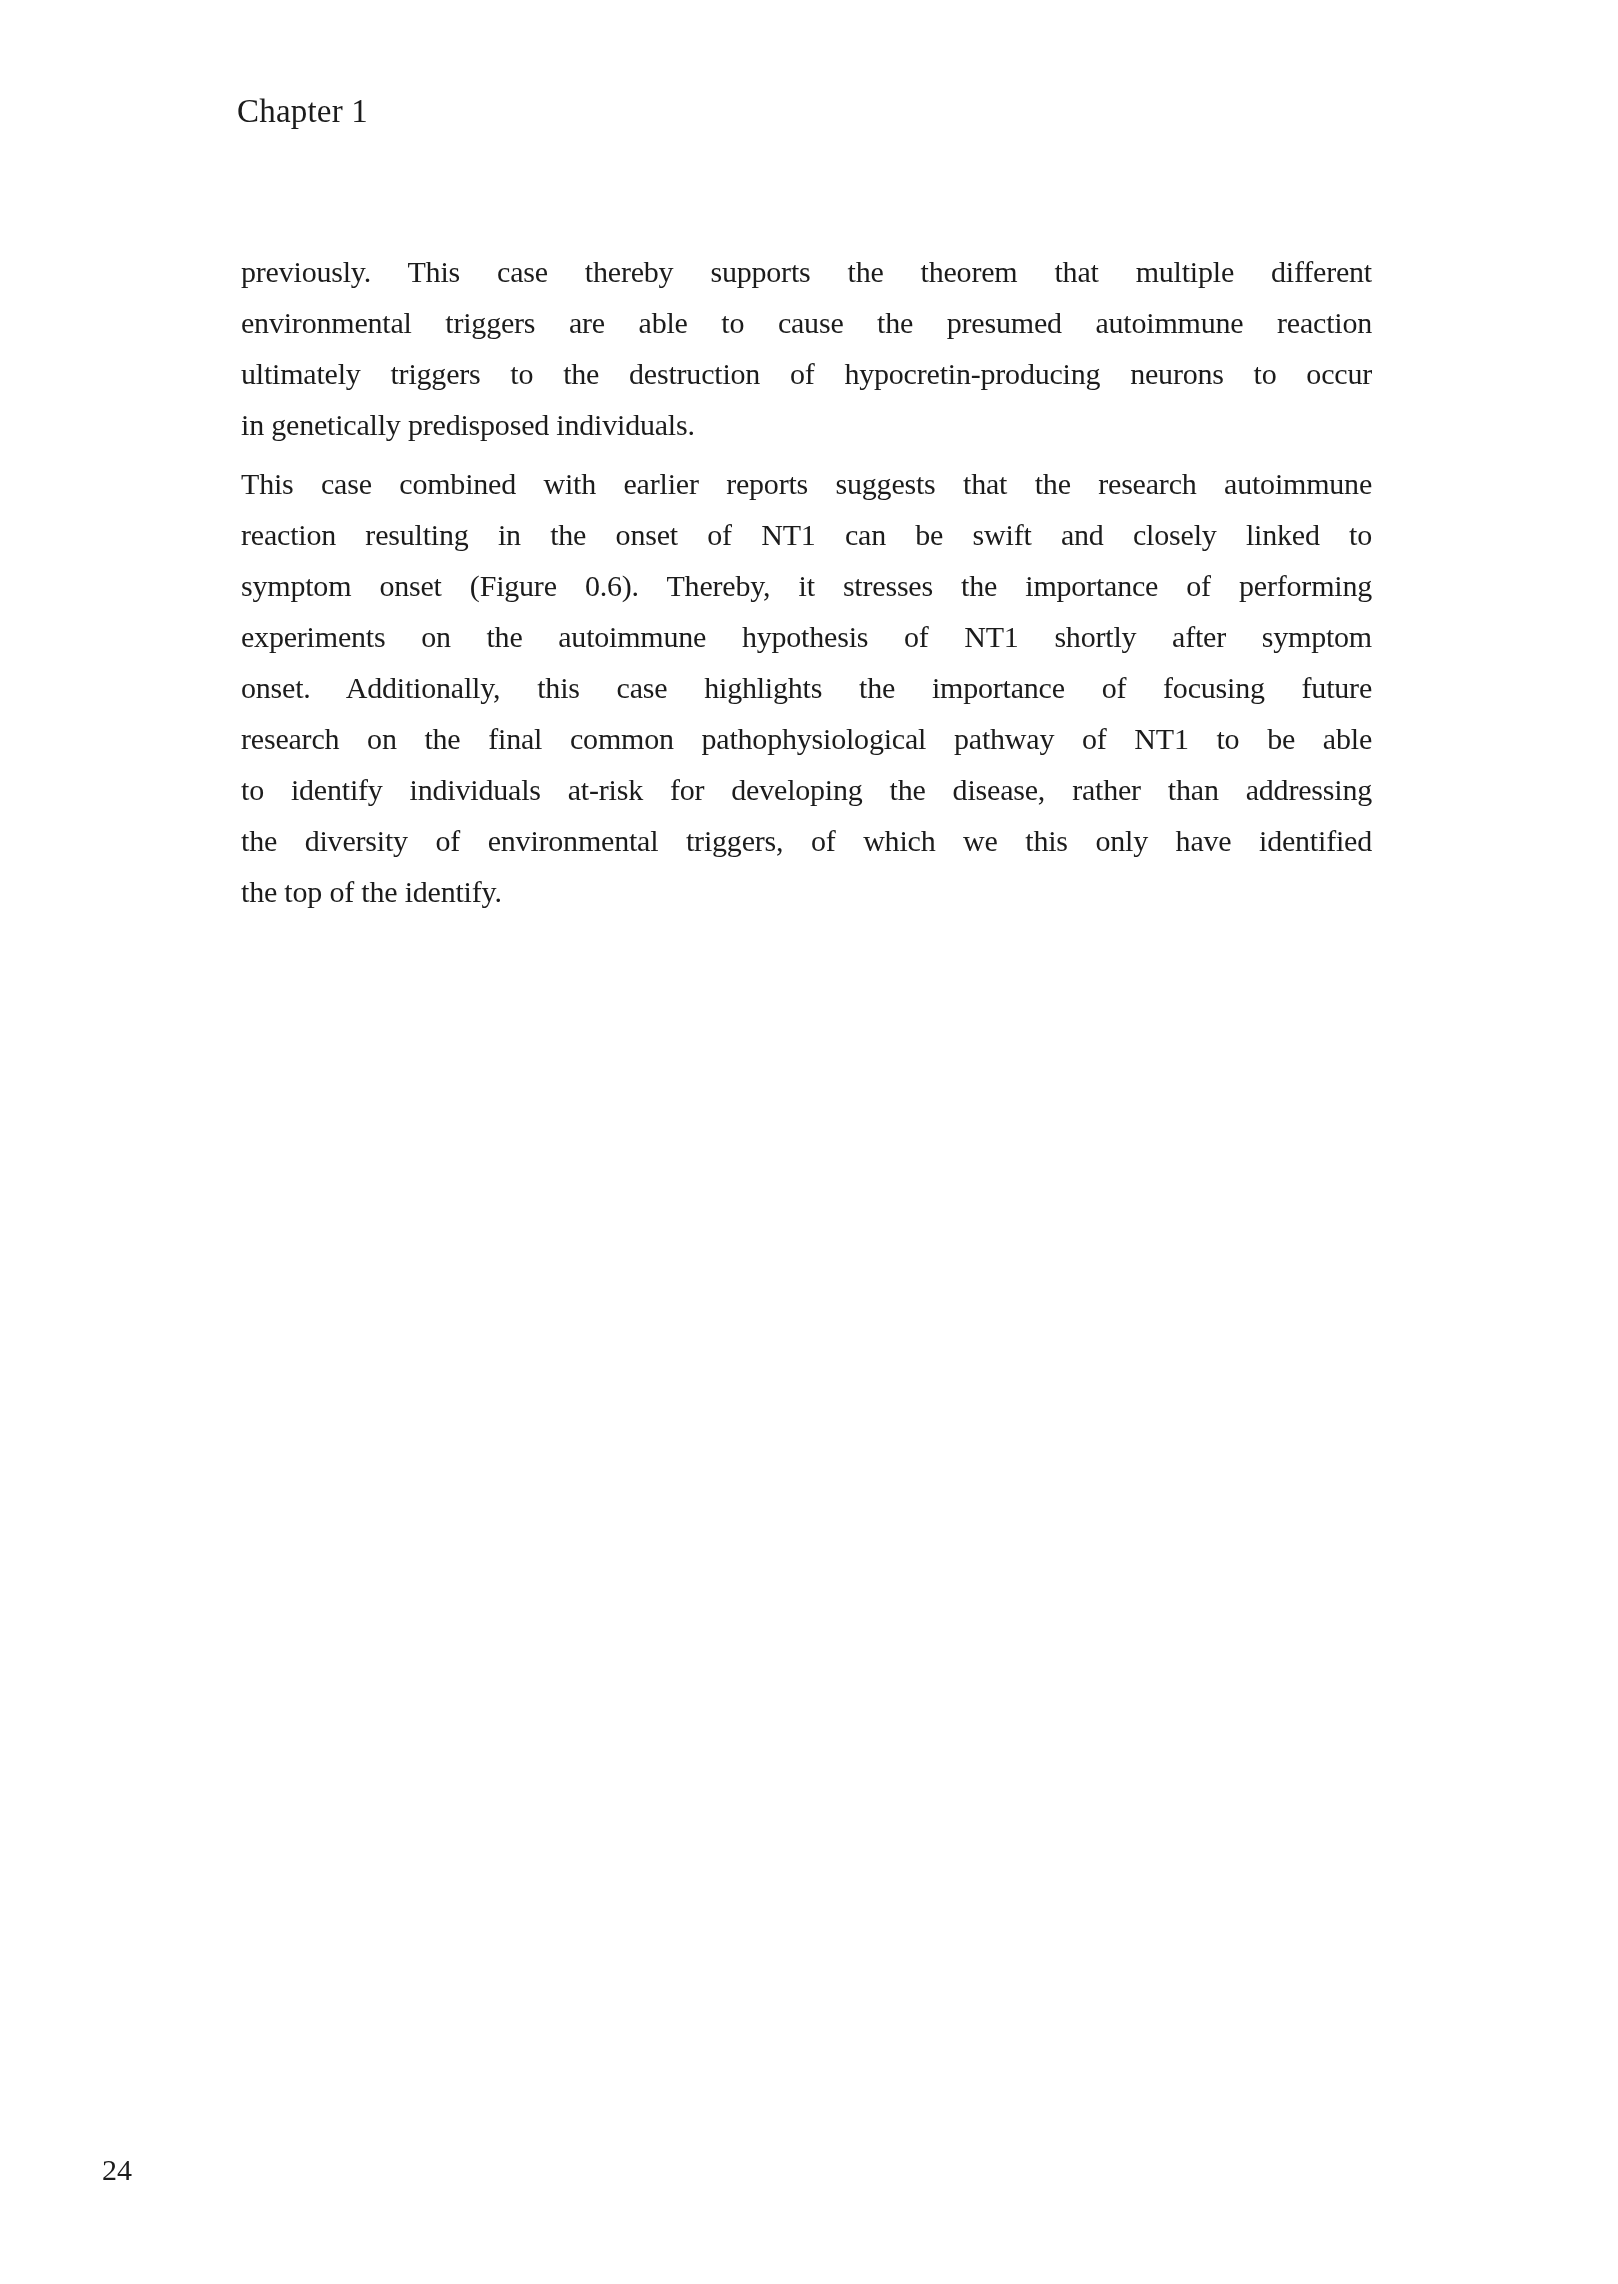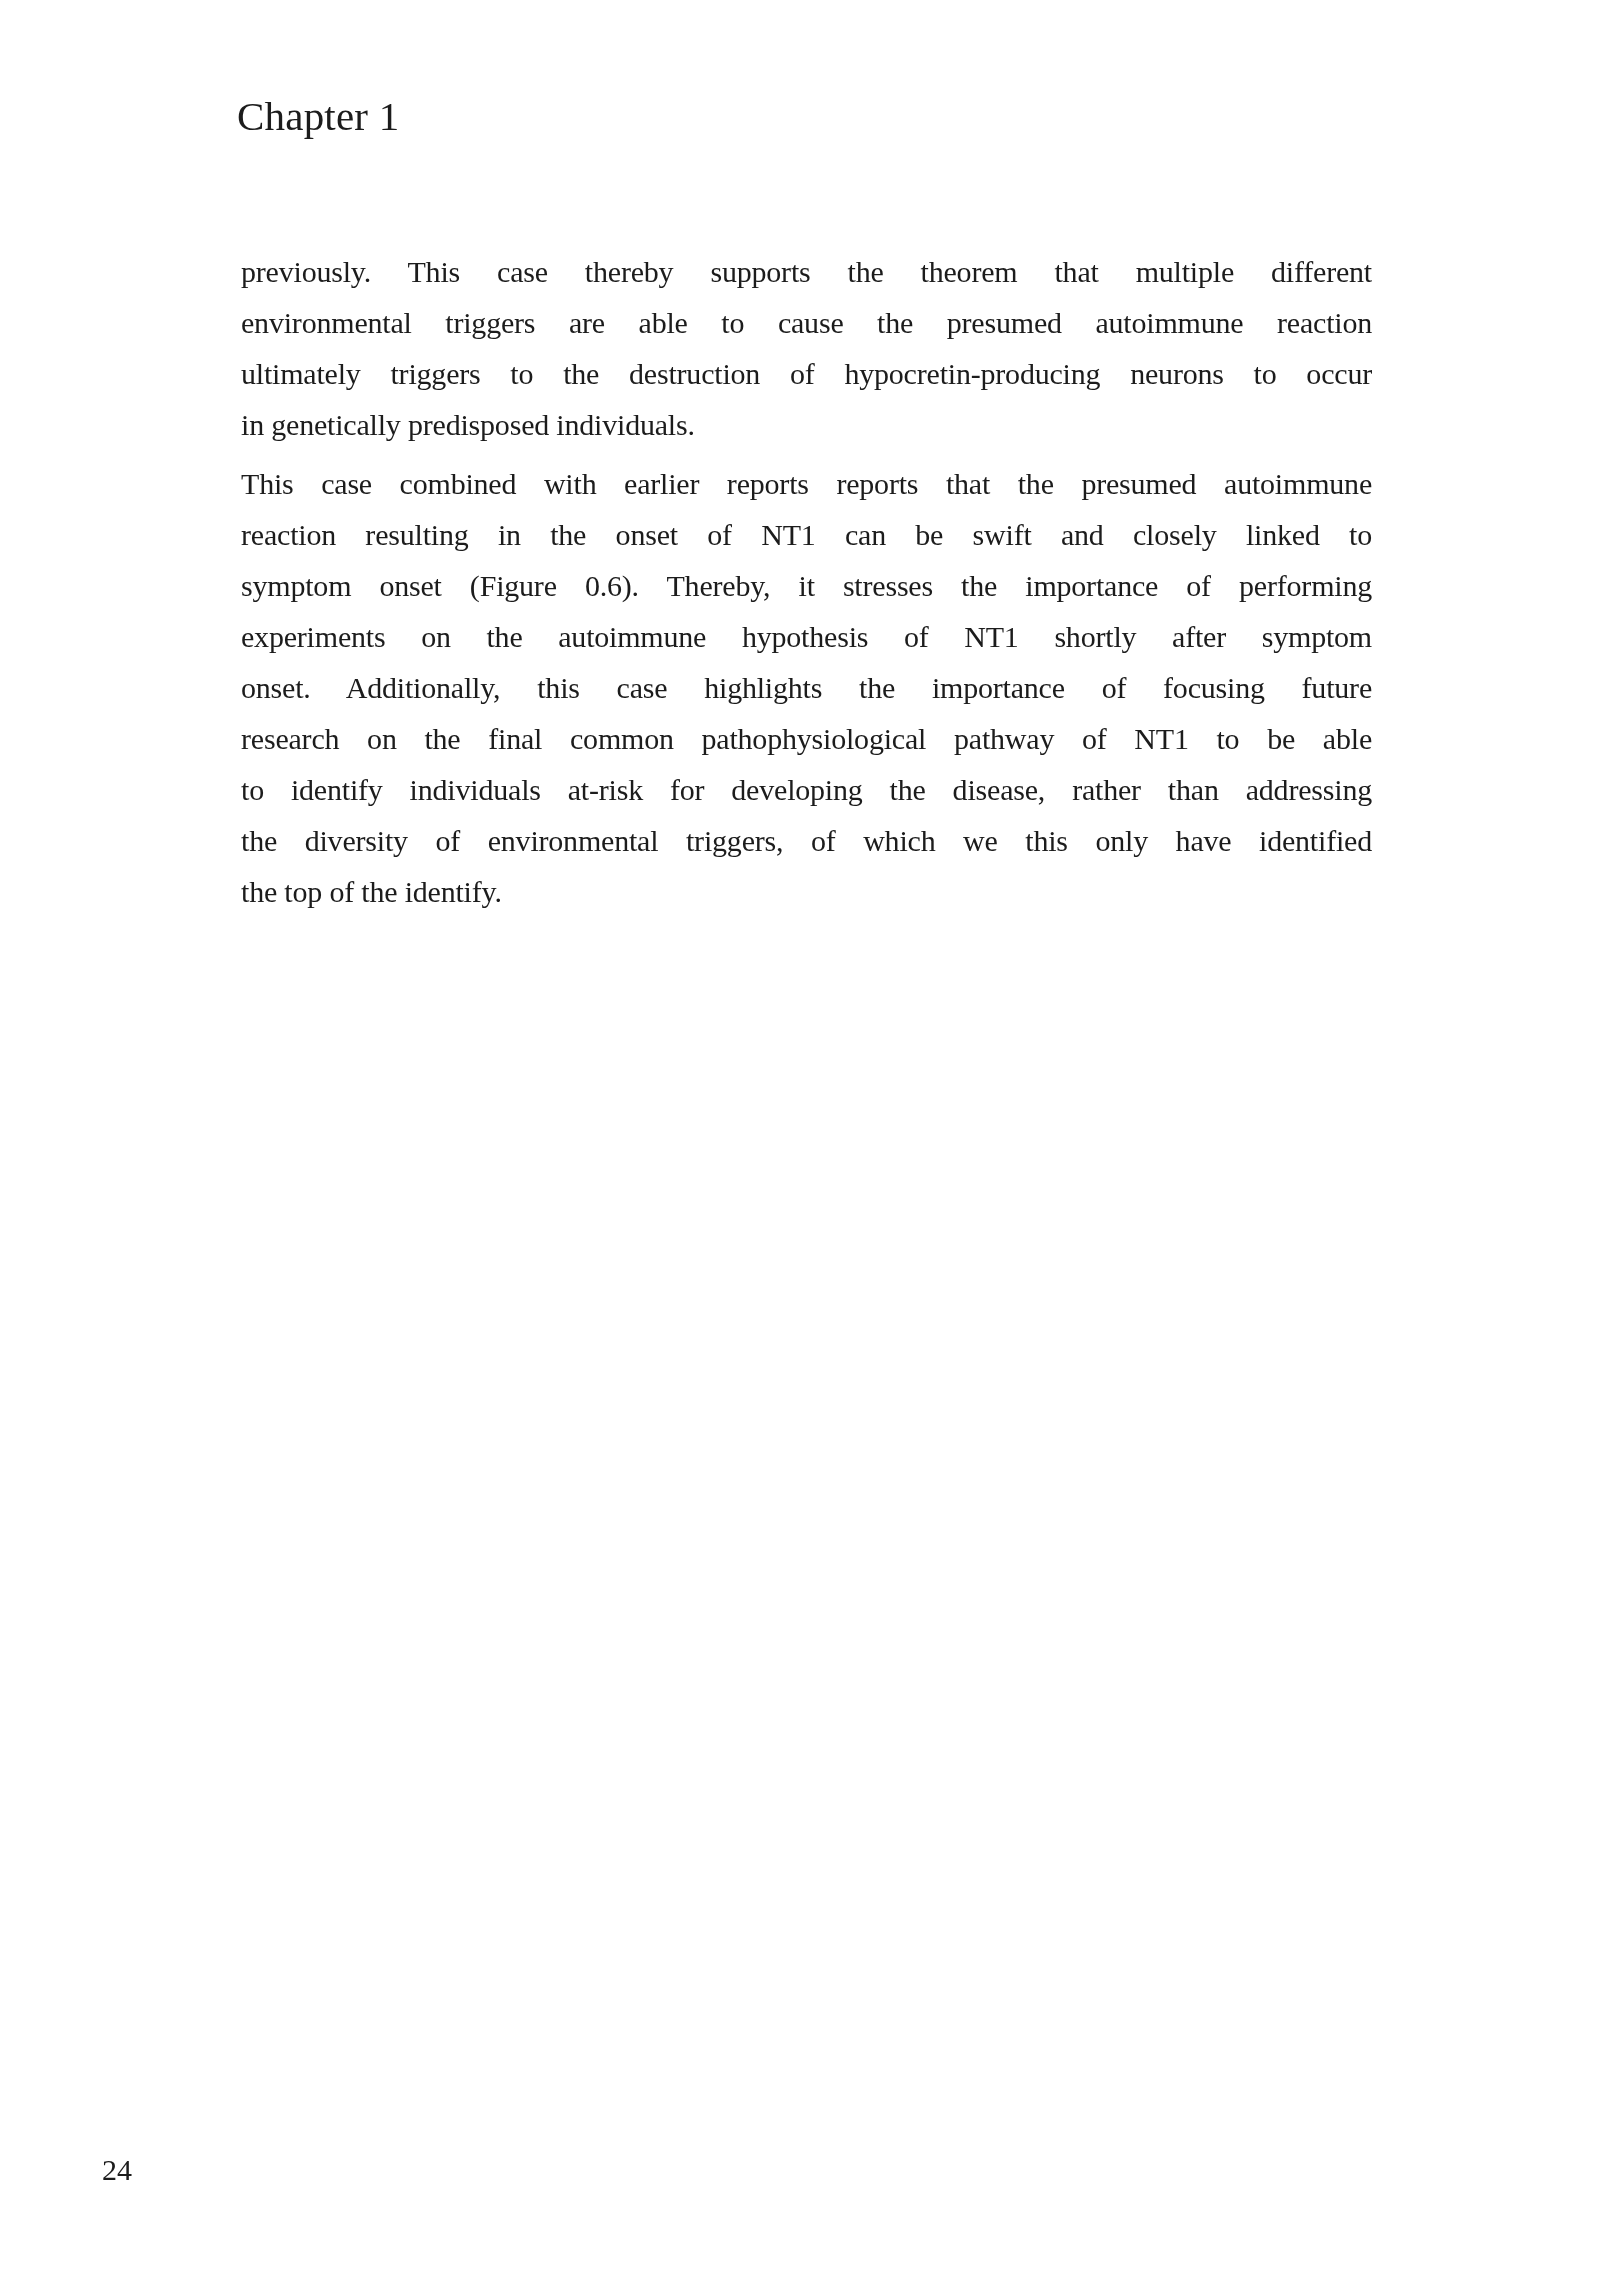--- a/index.html
+++ b/index.html
@@ -13,21 +13,21 @@
     height: 2284px;
     background: var(--page-bg, #ffffff);
     color: var(--text-color, #1c1c1c);
     font-family: "Liberation Serif", "DejaVu Serif", serif;
     overflow: hidden;
   }
   .running-header {
     position: absolute;
     left: 237px;
     top: 92px;
-    font-size: 41px;
+    font-size: 33px;
     line-height: 1.2;
     letter-spacing: 0.2px;
     white-space: nowrap;
   }
   .body-text {
     position: absolute;
     left: 233px;
     top: 238px;
     width: 1147px;
     font-size: 30px;
@@ -63,21 +63,21 @@
   <div class="running-header">Chapter 1</div>
 
   <div class="body-text">
       <div class="paragraph">
         <div class="line">previously. This case thereby supports the theorem that multiple different</div>
         <div class="line">environmental triggers are able to cause the presumed autoimmune reaction</div>
         <div class="line">ultimately triggers to the destruction of hypocretin-producing neurons to occur</div>
         <div class="line last">in genetically predisposed individuals.</div>
       </div>
       <div class="paragraph">
-        <div class="line">This case combined with earlier reports reports that the presumed autoimmune</div>
+        <div class="line">This case combined with earlier reports suggests that the research autoimmune</div>
         <div class="line">reaction resulting in the onset of NT1 can be swift and closely linked to</div>
         <div class="line">symptom onset (Figure 0.6). Thereby, it stresses the importance of performing</div>
         <div class="line">experiments on the autoimmune hypothesis of NT1 shortly after symptom</div>
         <div class="line">onset. Additionally, this case highlights the importance of focusing future</div>
         <div class="line">research on the final common pathophysiological pathway of NT1 to be able</div>
         <div class="line">to identify individuals at-risk for developing the disease, rather than addressing</div>
         <div class="line">the diversity of environmental triggers, of which we this only have identified</div>
         <div class="line last">the top of the identify.</div>
       </div>
     </div>

